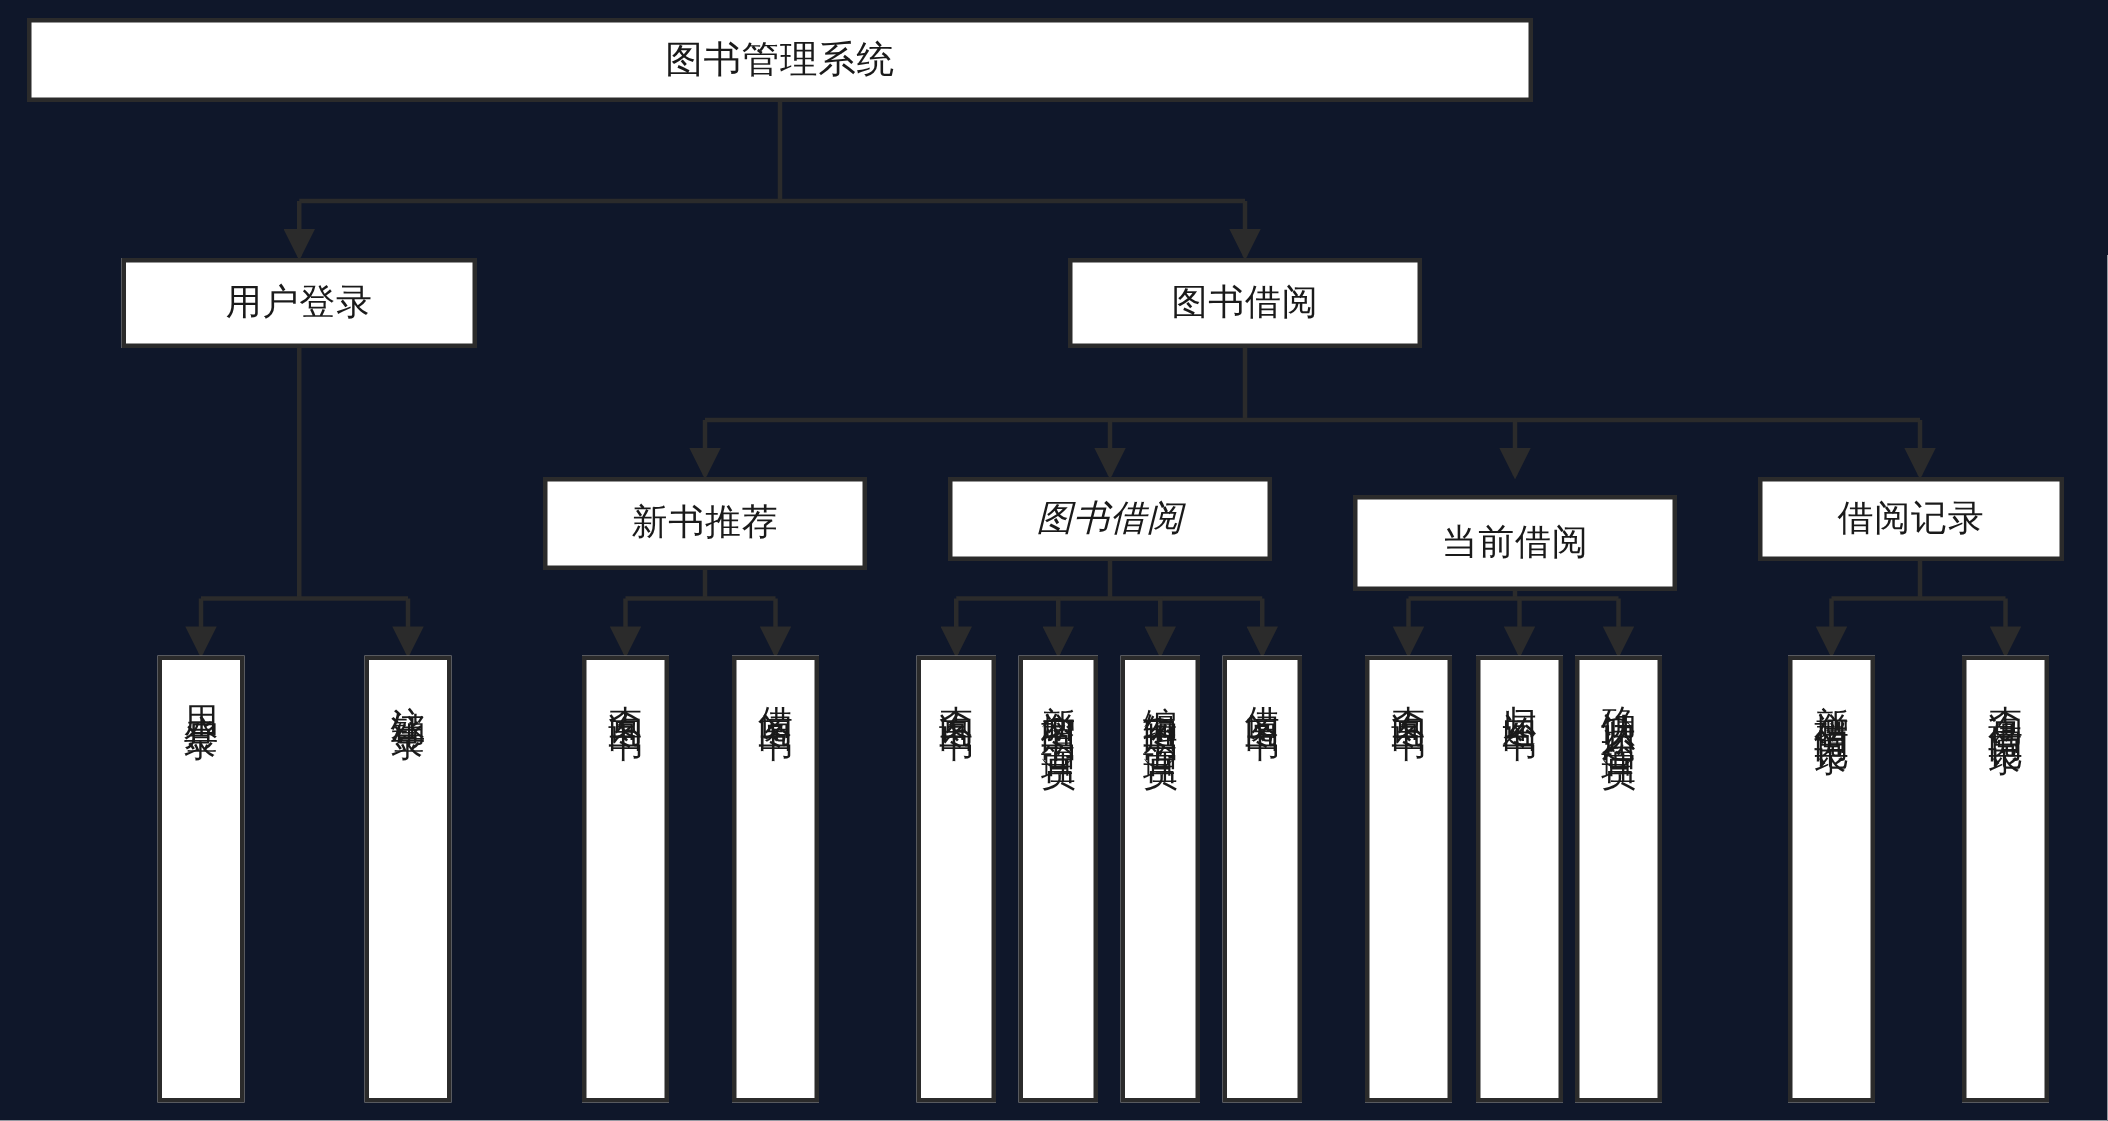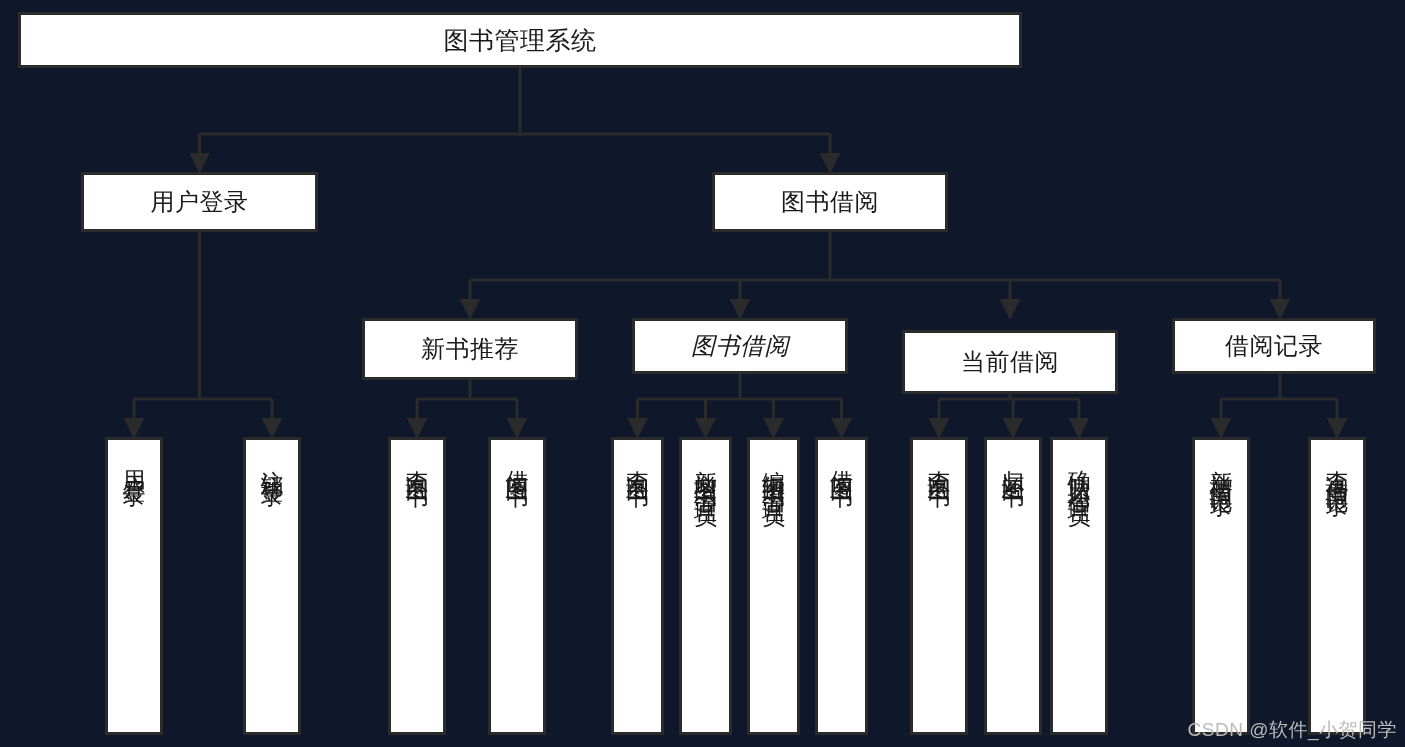--- a/index.html
+++ b/index.html
@@ -179,14 +179,13 @@
         <span class="label">确认归还（管理员）</span>
       </div>
       <div class="node leaf" style="left: 1192px; top: 437px; width: 58px; height: 298px;">
         <span class="label">新增借阅记录</span>
       </div>
       <div class="node leaf" style="left: 1308px; top: 437px; width: 58px; height: 298px;">
         <span class="label">查询借阅记录</span>
       </div>
     </div>
 
-  <div class="watermark">CSDN @软件_小贺同学</div>
 </div>
 
 </body></html>

